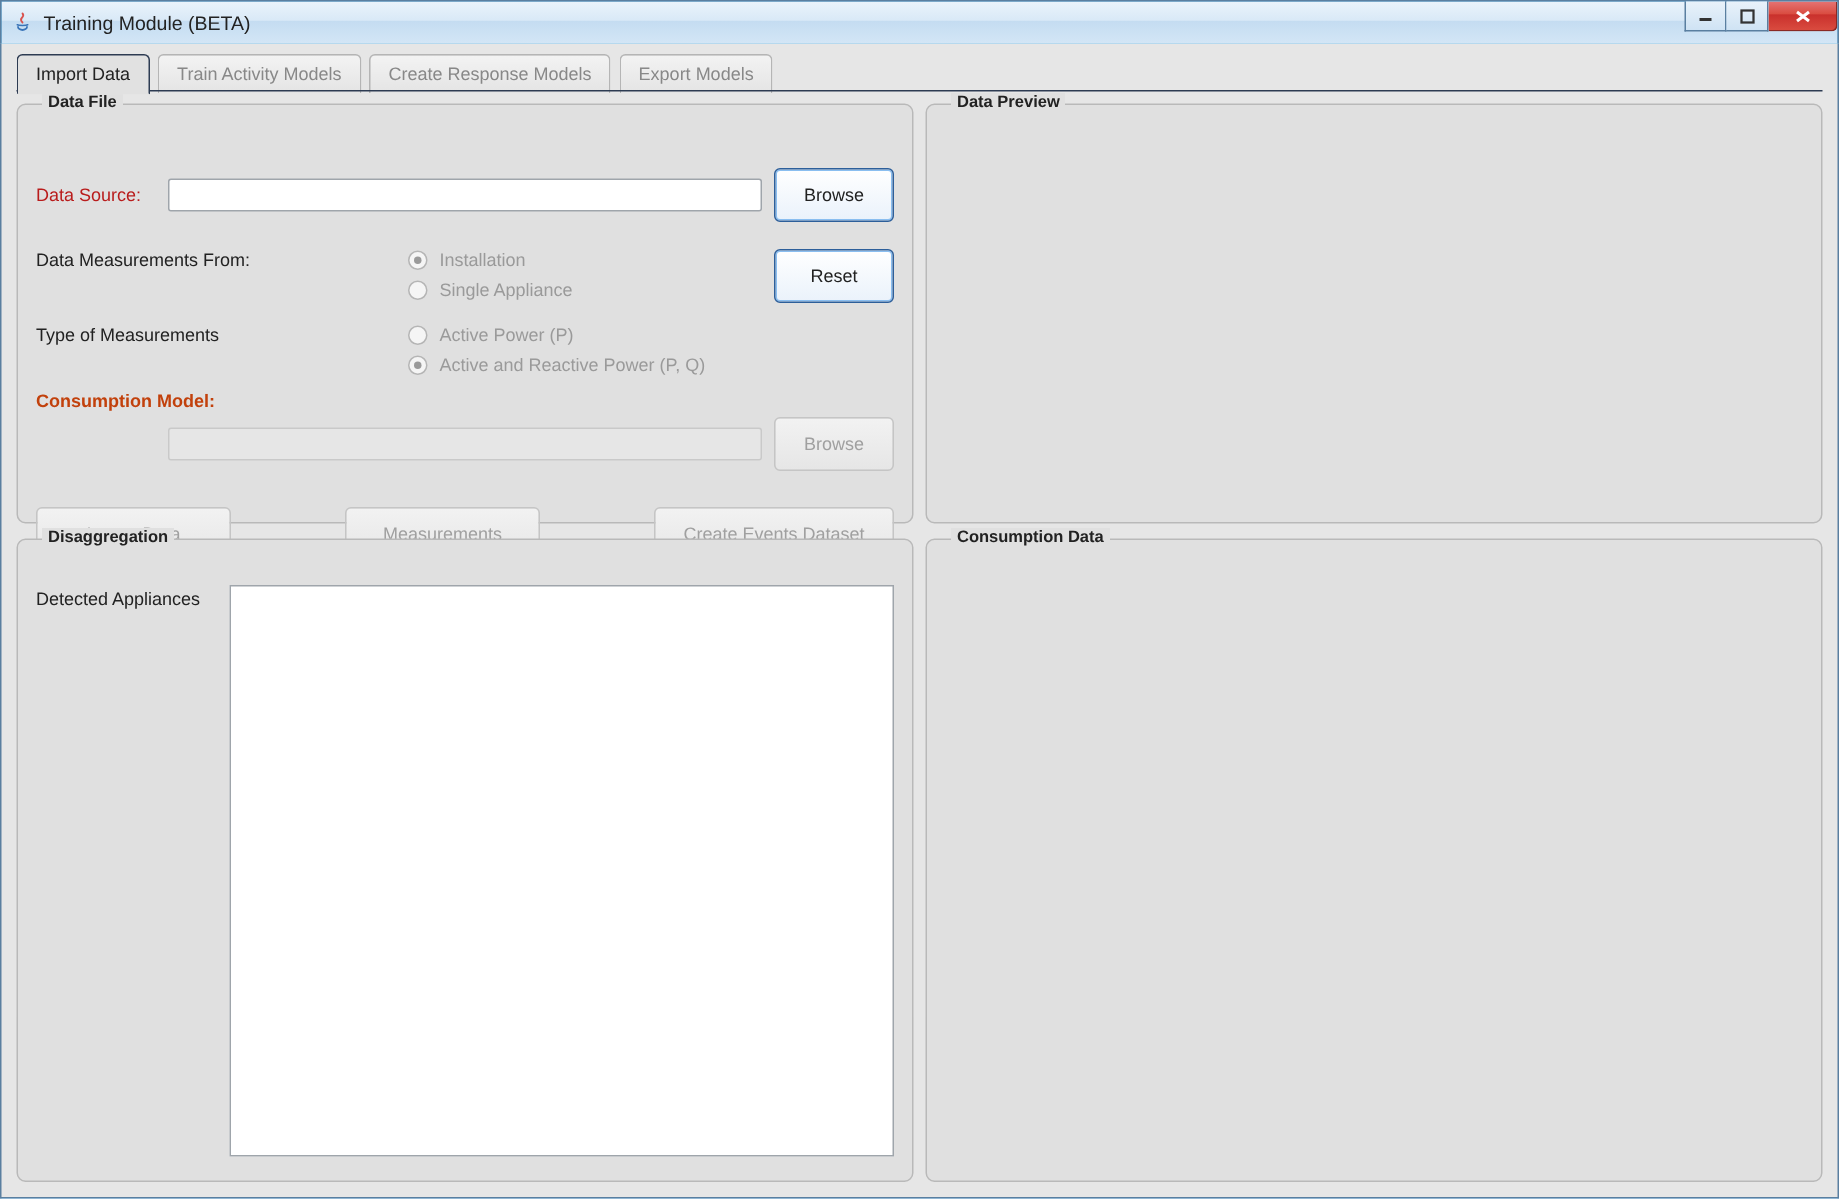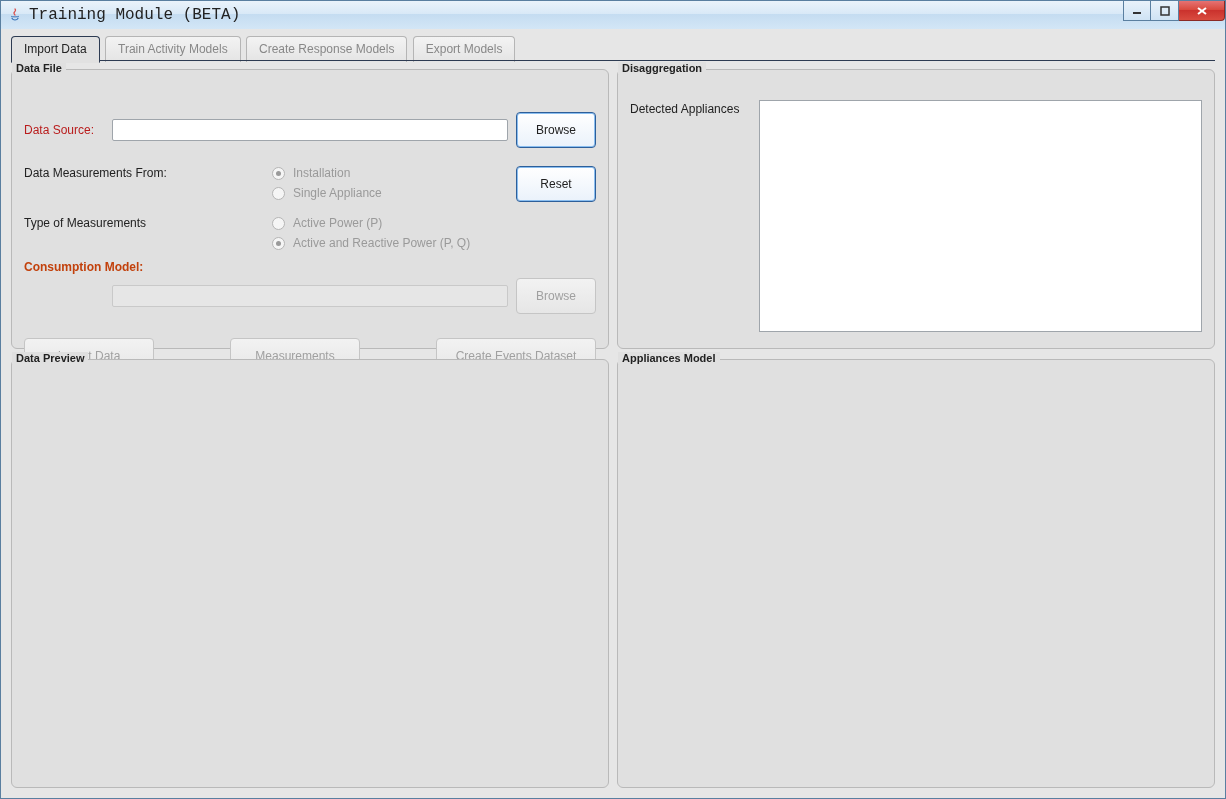--- a/index.html
+++ b/index.html
@@ -14,21 +14,21 @@
     border-bottom: none;
     display: flex;
     align-items: center;
     padding-left: 6px;
     position: relative;
   }
   .titlebar .java-icon {
     width: 16px; height: 16px; margin-right: 6px;
     display: flex; align-items: center; justify-content: center;
   }
-  .titlebar .title-text { color: #222; font-size: 16px; font-family: Liberation Mono, monospace; }
+  .titlebar .title-text { color: #222; font-size: 13px; }
   .win-buttons { position: absolute; right: 0; top: 0; display: flex; height: 20px; }
   .win-btn {
     width: 28px; height: 20px;
     border: 1px solid #5a7fa0;
     border-top: none;
     background: linear-gradient(to bottom, #e9f2fa, #cfe3f4);
     display: flex; align-items: center; justify-content: center;
     color: #333;
     cursor: pointer;
   }
@@ -110,21 +110,21 @@
   .groupbox {
     border: 1px solid #b9b9b9;
     border-radius: 6px;
     background: #e0e0e0;
     position: relative;
     padding: 14px 12px 12px 12px;
   }
   .groupbox > .legend {
     position: absolute;
     top: -8px;
-    left: 0;
+    left: 16px;
     background: #e0e0e0;
     padding: 0 4px;
     color: #222;
     font-weight: bold;
     font-size: 11px;
     text-align: center;
   }
 
   
   .df-row { display: flex; align-items: center; margin-top: 18px; gap: 8px; }
@@ -286,30 +286,30 @@
         <button class="btn disabled">Browse</button>
       </div>
 
       <div class="button-row">
         <button class="btn disabled">Import Data</button>
         <button class="btn disabled">Measurements</button>
         <button class="btn disabled" style="min-width:160px;">Create Events Dataset</button>
       </div>
     </div>
 
+    <div class="groupbox bottom-panel">
+      <div class="legend">Data Preview</div>
+    </div>
+
     <div class="groupbox">
       <div class="legend">Disaggregation</div>
       <div class="disagg-body">
         <span class="disagg-label">Detected Appliances</span>
         <div class="listbox"></div>
       </div>
     </div>
 
     <div class="groupbox bottom-panel">
-      <div class="legend">Data Preview</div>
-    </div>
-
-    <div class="groupbox bottom-panel">
-      <div class="legend">Appliances Model</div>
+      <div class="legend">Consumption Data</div>
     </div>
 
   </div>
 </div>
 
 </body></html>

